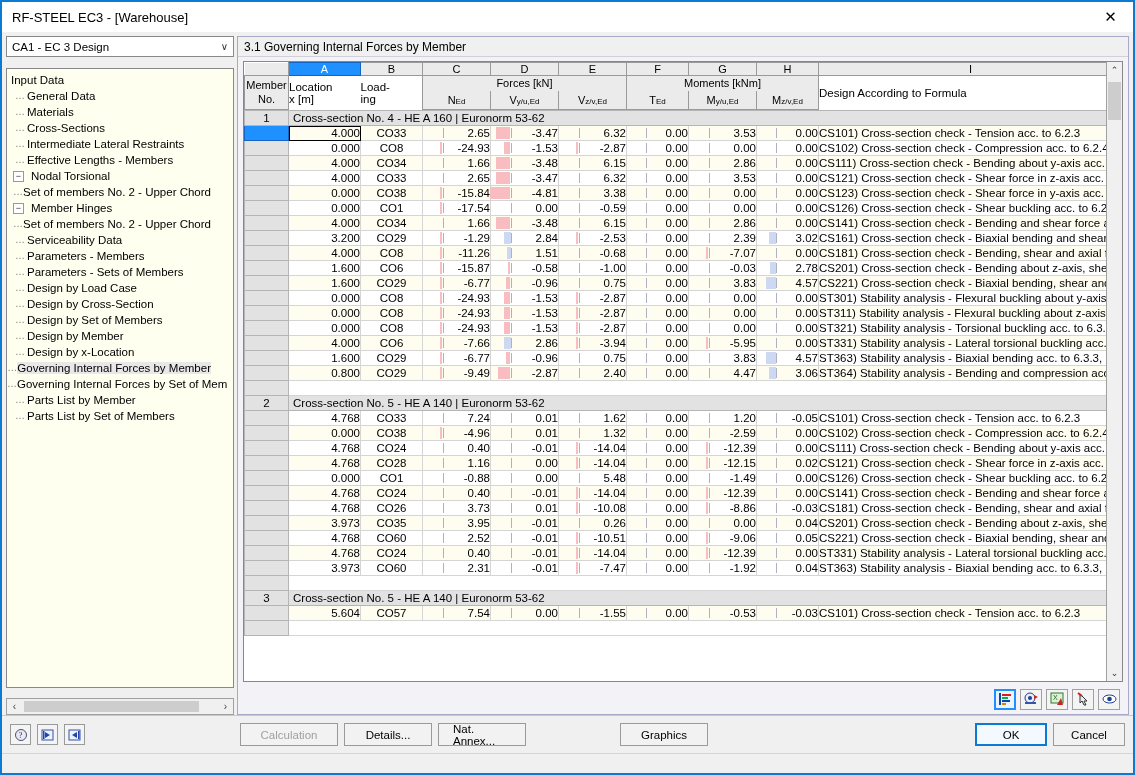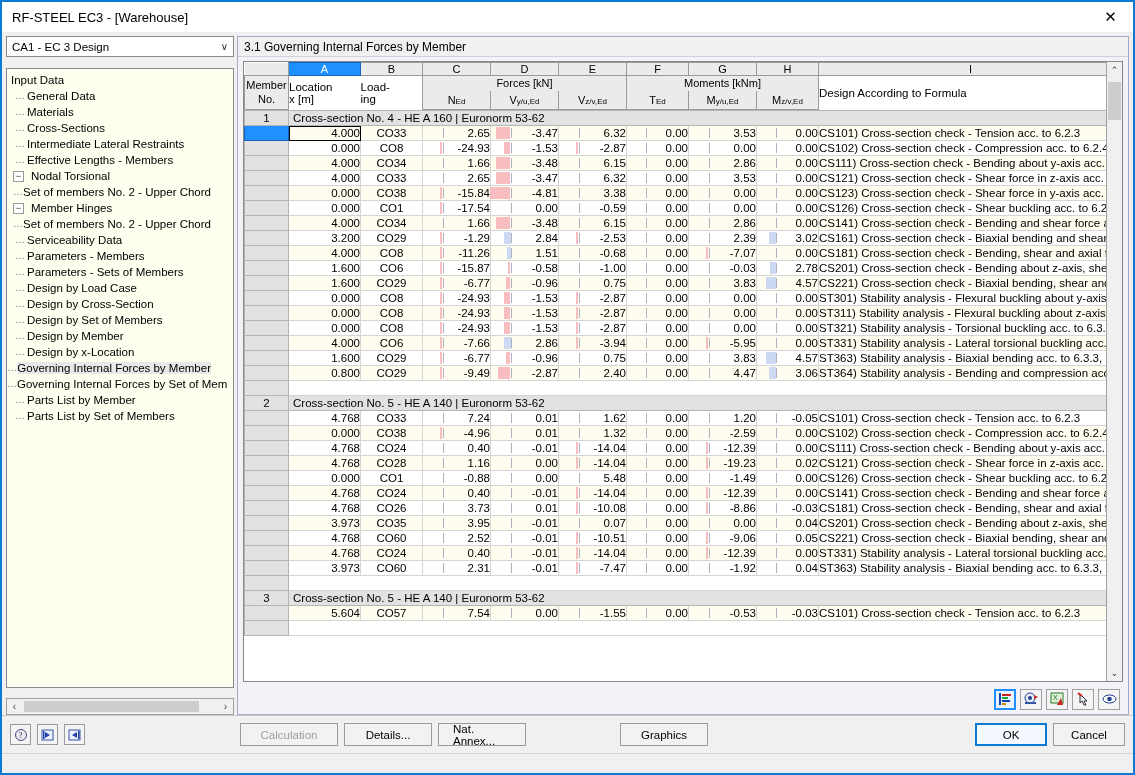--- a/index.html
+++ b/index.html
@@ -695,21 +695,21 @@
                     <td class="val txt-c">CS111) Cross-section check - Bending about y-axis acc. to 6.2</td>
                   </tr>
                   <tr class="dr odd">
                     <td class="rh"></td>
                     <td class="val num-c">4.768</td>
                     <td class="val ctr">CO28</td>
                     <td class="val num-c"><span class="divline" style="left:20px"></span><span class="cellnum">1.16</span></td>
                     <td class="val num-c"><span class="divline" style="left:20px"></span><span class="cellnum">0.00</span></td>
                     <td class="val num-c"><span class="bar" style="right:48px;width:2px;background:#f9bcc0"></span><span class="divline" style="left:20px"></span><span class="cellnum">-14.04</span></td>
                     <td class="val num-c"><span class="divline" style="left:19px"></span><span class="cellnum">0.00</span></td>
-                    <td class="val num-c"><span class="bar" style="right:48px;width:2px;background:#f9bcc0"></span><span class="divline" style="left:20px"></span><span class="cellnum">-19.23</span></td>
+                    <td class="val num-c"><span class="bar" style="right:48px;width:2px;background:#f9bcc0"></span><span class="divline" style="left:20px"></span><span class="cellnum">-12.15</span></td>
                     <td class="val num-c"><span class="divline" style="left:19px"></span><span class="cellnum">0.02</span></td>
                     <td class="val txt-c">CS121) Cross-section check - Shear force in z-axis acc. to 6.2.</td>
                   </tr>
                   <tr class="dr even">
                     <td class="rh"></td>
                     <td class="val num-c">0.000</td>
                     <td class="val ctr">CO1</td>
                     <td class="val num-c"><span class="divline" style="left:20px"></span><span class="cellnum">-0.88</span></td>
                     <td class="val num-c"><span class="divline" style="left:20px"></span><span class="cellnum">0.00</span></td>
                     <td class="val num-c"><span class="divline" style="left:20px"></span><span class="cellnum">5.48</span></td>
@@ -741,21 +741,21 @@
                     <td class="val num-c"><span class="bar" style="right:48px;width:2px;background:#f9bcc0"></span><span class="divline" style="left:20px"></span><span class="cellnum">-8.86</span></td>
                     <td class="val num-c"><span class="divline" style="left:19px"></span><span class="cellnum">-0.03</span></td>
                     <td class="val txt-c">CS181) Cross-section check - Bending, shear and axial force ac</td>
                   </tr>
                   <tr class="dr odd">
                     <td class="rh"></td>
                     <td class="val num-c">3.973</td>
                     <td class="val ctr">CO35</td>
                     <td class="val num-c"><span class="divline" style="left:20px"></span><span class="cellnum">3.95</span></td>
                     <td class="val num-c"><span class="divline" style="left:20px"></span><span class="cellnum">-0.01</span></td>
-                    <td class="val num-c"><span class="divline" style="left:20px"></span><span class="cellnum">0.07</span></td>
+                    <td class="val num-c"><span class="divline" style="left:20px"></span><span class="cellnum">0.26</span></td>
                     <td class="val num-c"><span class="divline" style="left:19px"></span><span class="cellnum">0.00</span></td>
                     <td class="val num-c"><span class="divline" style="left:20px"></span><span class="cellnum">0.00</span></td>
                     <td class="val num-c"><span class="divline" style="left:19px"></span><span class="cellnum">0.04</span></td>
                     <td class="val txt-c">CS201) Cross-section check - Bending about z-axis, shear and</td>
                   </tr>
                   <tr class="dr even">
                     <td class="rh"></td>
                     <td class="val num-c">4.768</td>
                     <td class="val ctr">CO60</td>
                     <td class="val num-c"><span class="divline" style="left:20px"></span><span class="cellnum">2.52</span></td>

